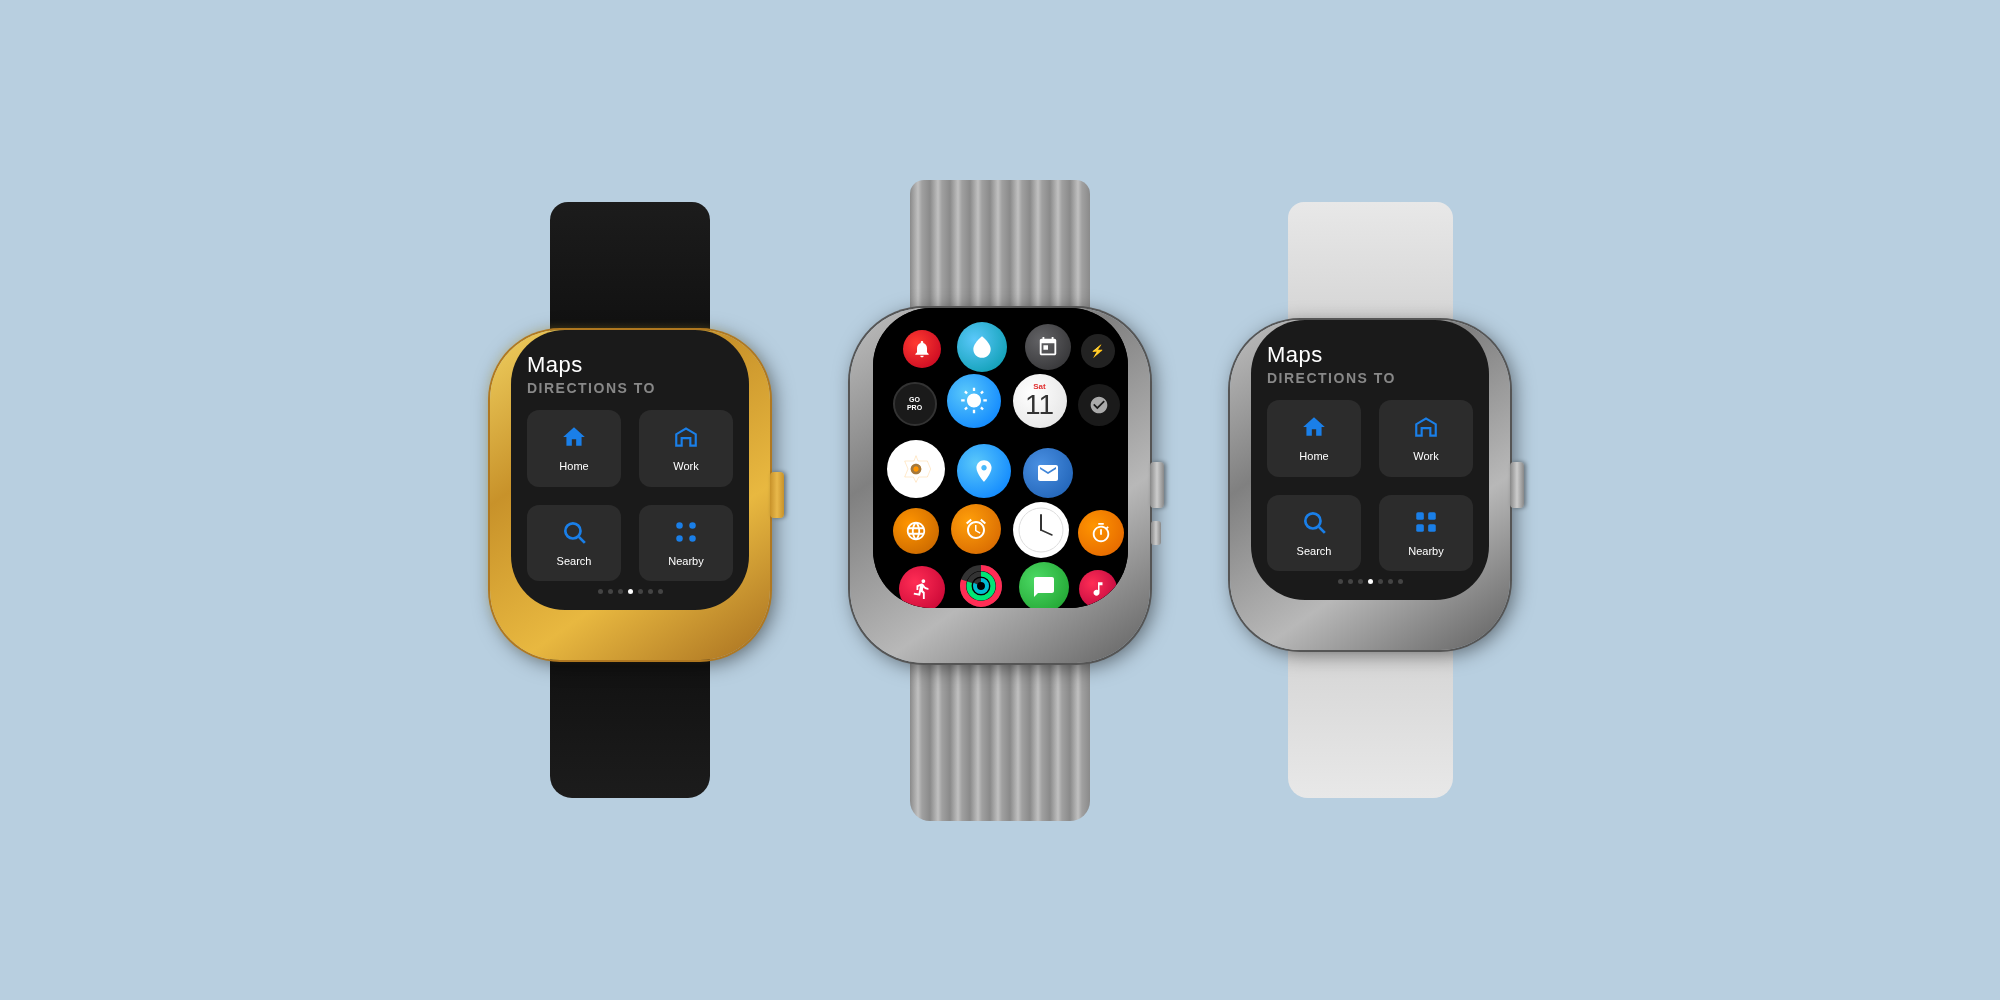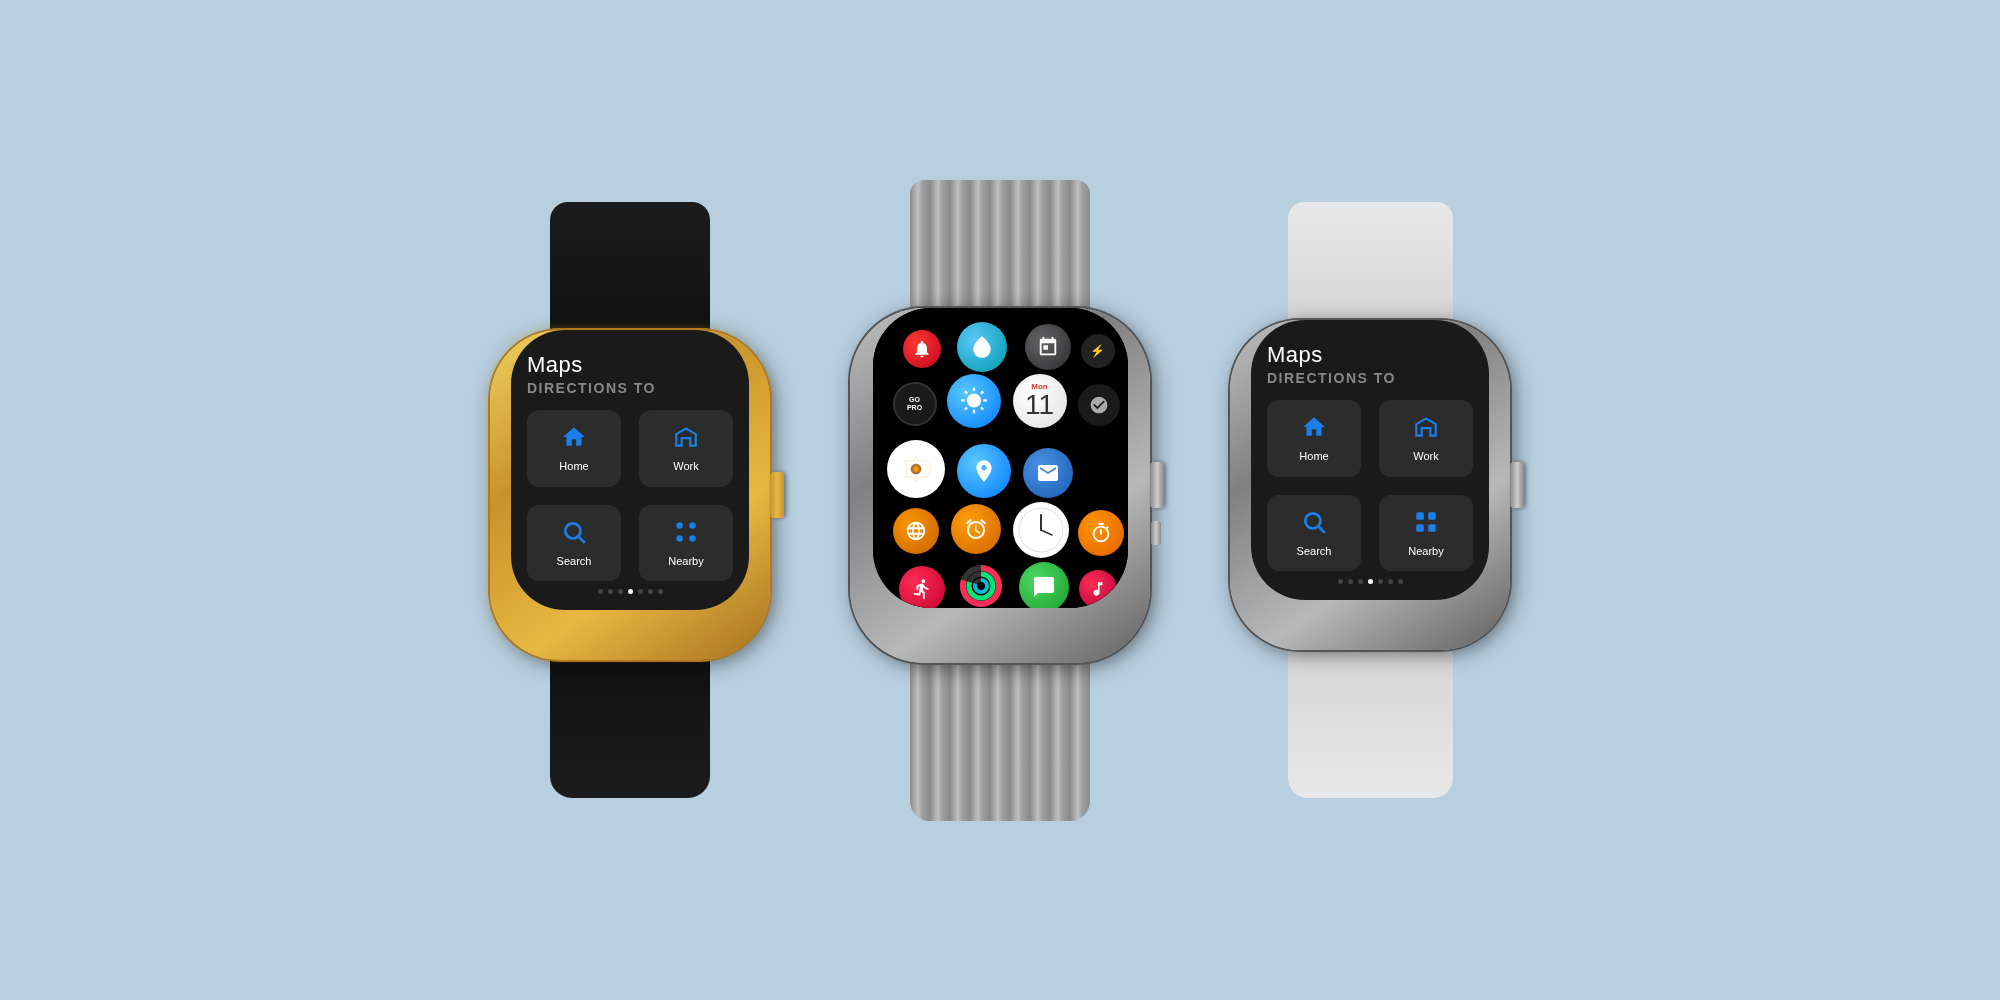--- a/index.html
+++ b/index.html
@@ -408,21 +408,21 @@
 
               <div class="app-icon ic-gopro" style="width:44px;height:44px;top:74px;left:20px;">
                 <span style="color:white;font-size:7px;font-weight:bold;text-align:center;line-height:1.1;">GO<br>PRO</span>
               </div>
               <div class="app-icon ic-blue" style="width:54px;height:54px;top:66px;left:74px;">
                 <svg width="28" height="28" viewBox="0 0 24 24" fill="white">
                     <path d="M6.76 4.84l-1.8-1.79-1.41 1.41 1.79 1.79 1.42-1.41zM4 10.5H1v2h3v-2zm9-9.95h-2V3.5h2V.55zm7.45 3.91l-1.41-1.41-1.79 1.79 1.41 1.41 1.79-1.79zm-3.21 13.7l1.79 1.8 1.41-1.41-1.8-1.79-1.4 1.4zM20 10.5v2h3v-2h-3zm-8-5c-3.31 0-6 2.69-6 6s2.69 6 6 6 6-2.69 6-6-2.69-6-6-6zm-1 16.95h2V19.5h-2v2.95zm-7.45-3.91l1.41 1.41 1.79-1.8-1.41-1.41-1.79 1.8z"></path>
                   </svg>
               </div>
               <div class="app-icon ic-white-bg" style="width:54px;height:54px;top:66px;left:140px;display:flex;flex-direction:column;align-items:center;justify-content:center;">
-                <span style="color:#e03030;font-size:8px;font-weight:600;">Mon</span>
+                <span style="color:#e03030;font-size:8px;font-weight:600;">Sat</span>
                 <span style="color:#333;font-size:28px;font-weight:300;line-height:1;">11</span>
               </div>
               <div class="app-icon ic-dark" style="width:42px;height:42px;top:76px;left:205px;background:#1a1a1a;">
                 <svg width="20" height="20" viewBox="0 0 24 24" fill="#aaa">
                     <path d="M12 2C6.48 2 2 6.48 2 12s4.48 10 10 10 10-4.48 10-10S17.52 2 12 2zm-2 15l-5-5 1.41-1.41L10 14.17l7.59-7.59L19 8l-9 9z"></path>
                   </svg>
               </div>
 
               <div class="app-icon ic-photo" style="width:58px;height:58px;top:132px;left:14px;">
                 <svg width="32" height="32" viewBox="0 0 24 24">

